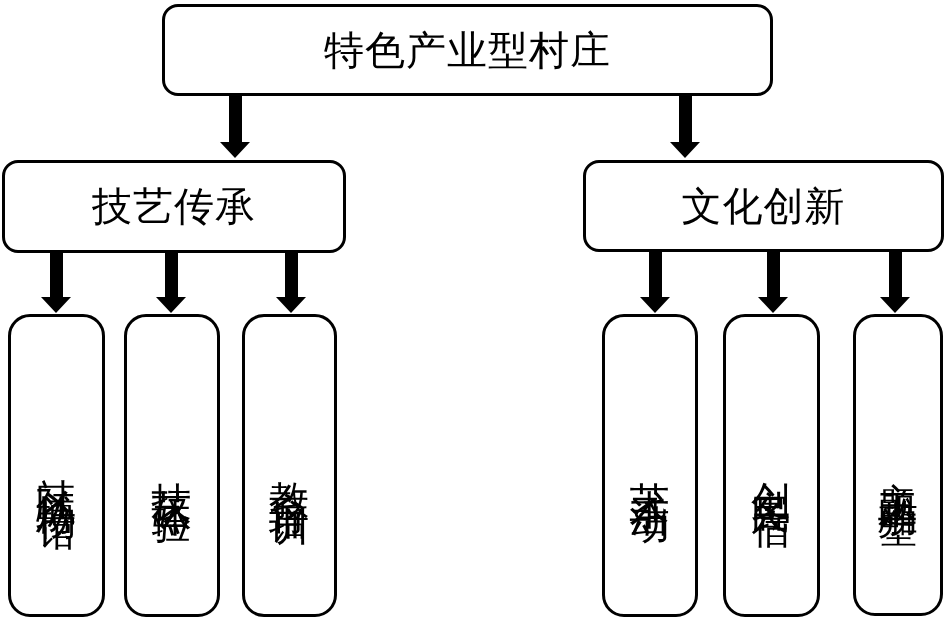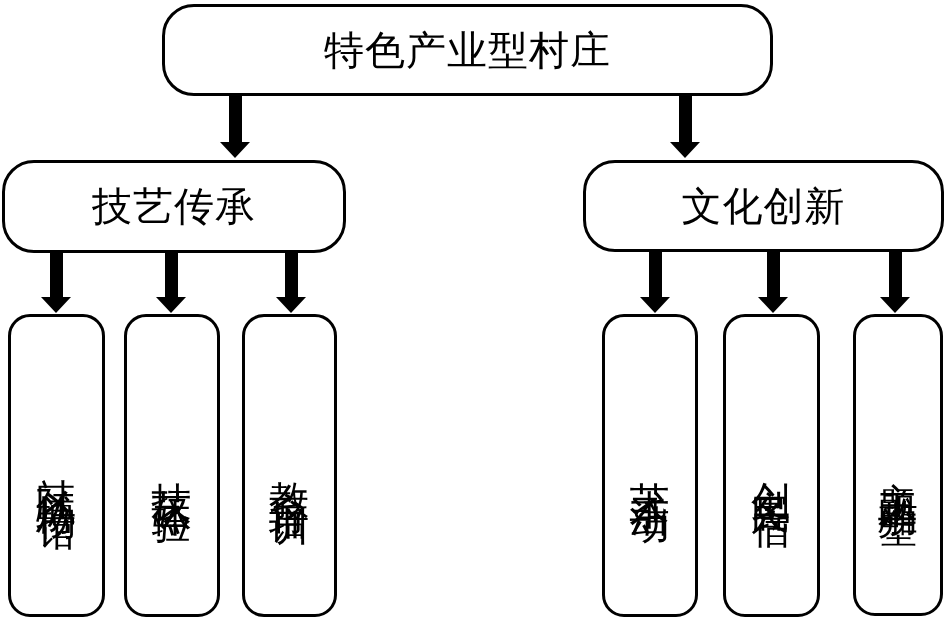--- a/index.html
+++ b/index.html
@@ -24,21 +24,21 @@
   .box {
     position: absolute;
     border: 3px solid var(--border);
     background: var(--bg);
     display: flex;
     align-items: center;
     justify-content: center;
     text-align: center;
   }
   .hbox {
-    border-radius: 32px;
+    border-radius: 16px;
     font-size: 40px;
     letter-spacing: 1px;
     white-space: nowrap;
   }
   .leaf {
     border-radius: 22px;
     font-size: 40px;
   }
   .leaf .vtext {
     writing-mode: vertical-rl;

